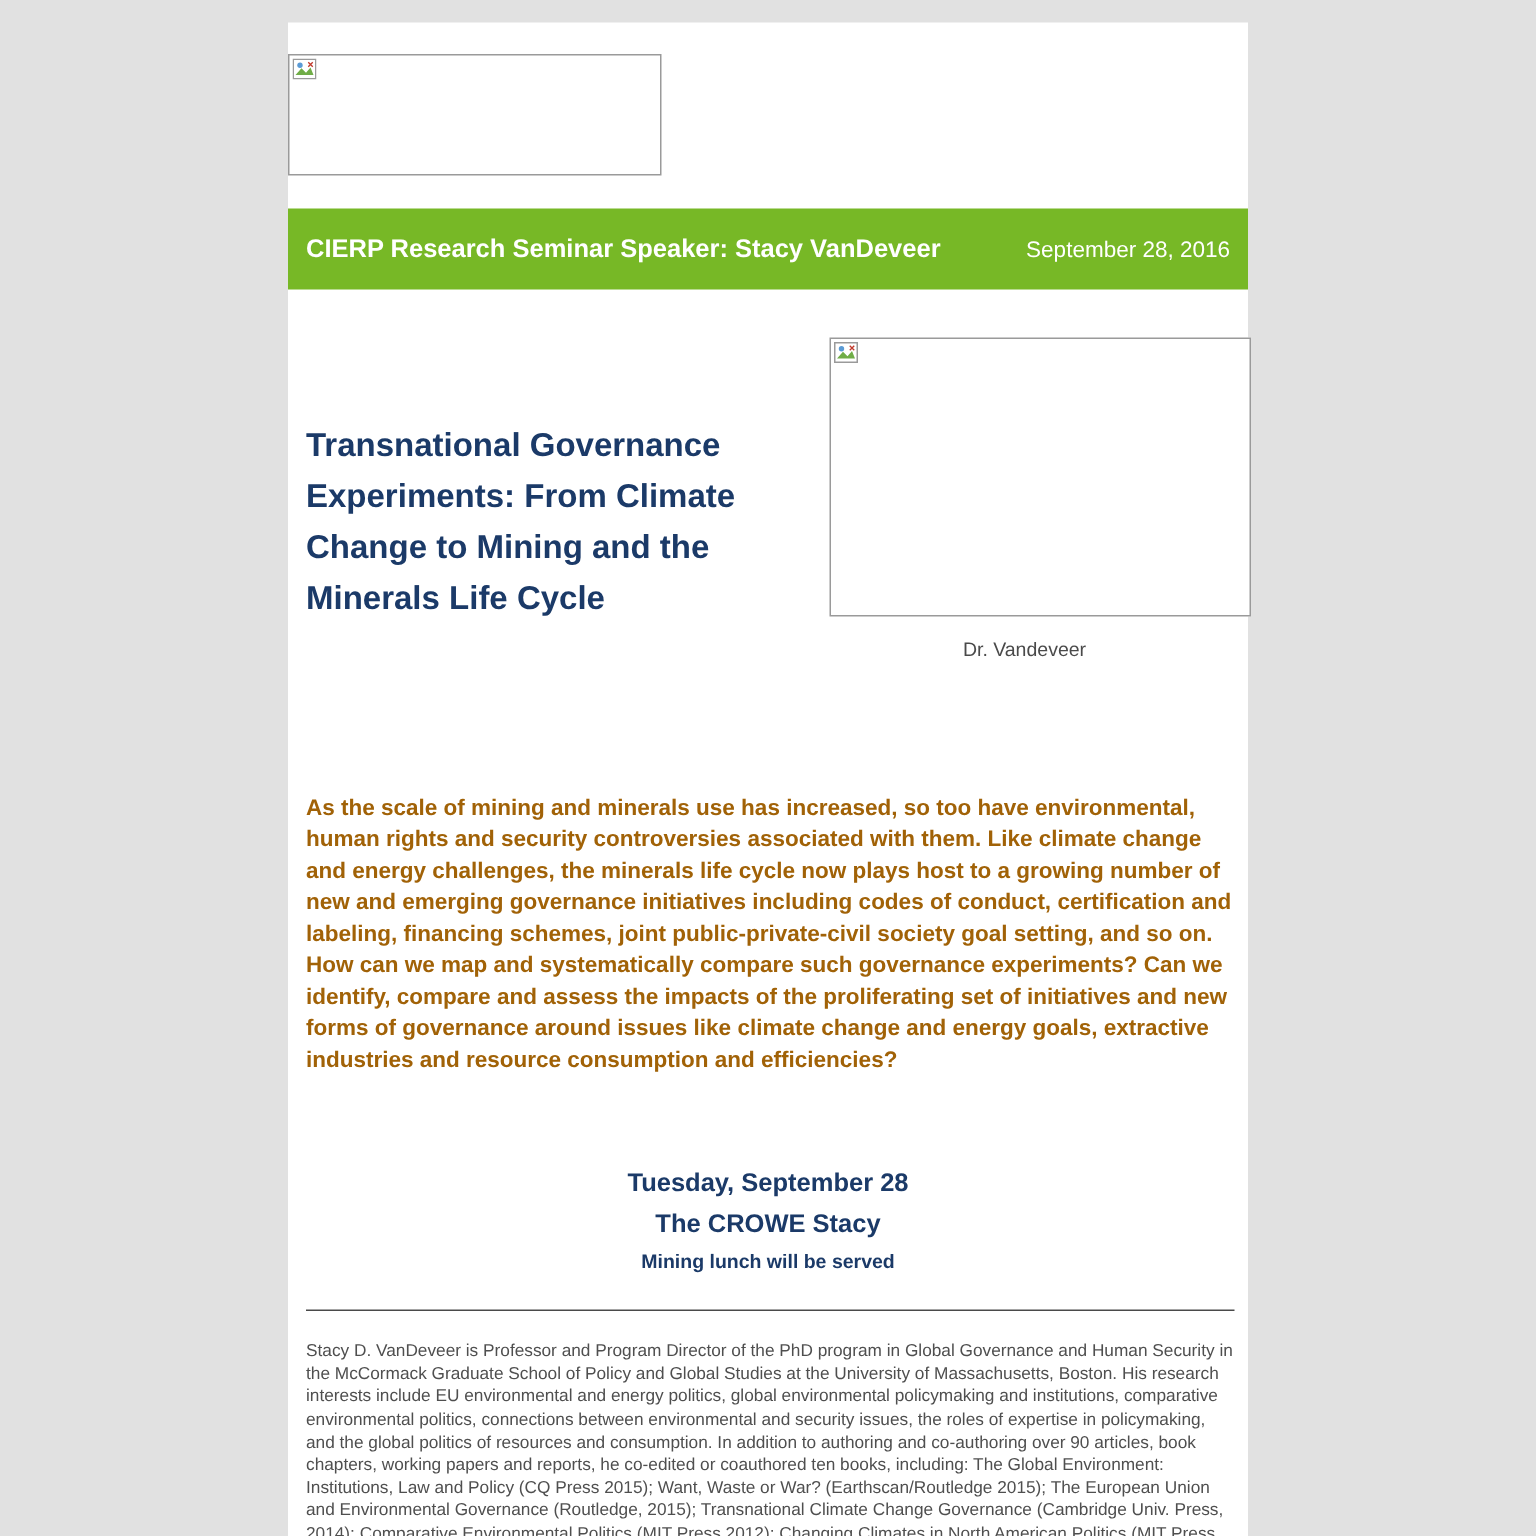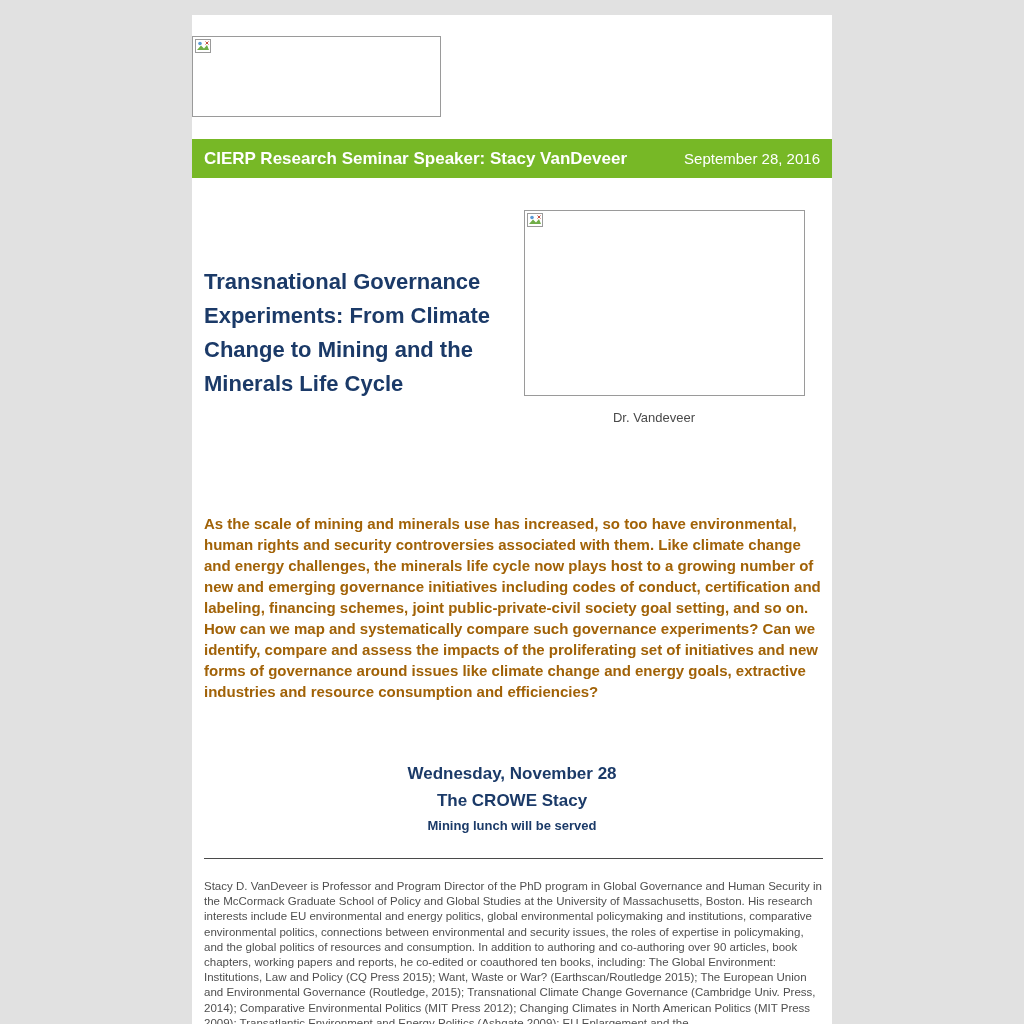--- a/index.html
+++ b/index.html
@@ -29,39 +29,40 @@
     background: #ffffff;
     position: relative;
   }
   .broken-img-icon {
     position: absolute;
     top: 2px;
     left: 2px;
     line-height: 0;
   }
   .banner {
-    height: 39px;
+    height: 54px;
     background: #77b826;
     display: flex;
     align-items: center;
     justify-content: space-between;
     padding: 0 12px;
   }
   .banner-title {
     color: #ffffff;
     font-weight: bold;
     font-size: 17px;
   }
   .banner-date {
     color: #ffffff;
     font-size: 15px;
     text-align: center;
   }
   .hero {
     display: flex;
+    justify-content: space-between;
     padding: 0 19px 0 12px;
   }
   .hero-heading {
     width: 320px;
     margin-top: 87px;
     color: #1b3a68;
     font-size: 22px;
     font-weight: bold;
     line-height: 34px;
   }
@@ -152,21 +153,21 @@
           </svg>
         </span>
       </div>
       <div class="photo-caption">Dr. Vandeveer</div>
     </div>
   </div>
 
   <p class="abstract">As the scale of mining and minerals use has increased, so too have environmental, human rights and security controversies associated with them.  Like climate change and energy challenges, the minerals life cycle now plays host to a growing number of new and emerging governance initiatives including codes of conduct, certification and labeling, financing schemes, joint public-private-civil society goal setting, and so on.  How can we map and systematically compare such governance experiments? Can we identify, compare and assess the impacts of the proliferating set of initiatives and new forms of governance around issues like climate change and energy goals, extractive industries and resource consumption and efficiencies?</p>
 
   <div class="event-block">
-    <div class="event-line">Wednesday, November 28</div>
+    <div class="event-line">Tuesday, September 28</div>
     <div class="event-line">The CROWE Stacy</div>
     <div class="event-note">Mining lunch will be served</div>
   </div>
 
   <hr class="divider">
 
   <p class="bio">Stacy D. VanDeveer is Professor and Program Director of the PhD program in Global Governance and Human Security in the McCormack Graduate School of Policy and Global Studies at the University of Massachusetts, Boston. His research interests include EU environmental and energy politics, global environmental policymaking and institutions, comparative environmental politics, connections between environmental and security issues, the roles of expertise in policymaking, and the global politics of resources and consumption. In addition to authoring and co-authoring over 90 articles, book chapters, working papers and reports, he co-edited or coauthored ten books, including: The Global Environment: Institutions, Law and Policy (CQ Press 2015); Want, Waste or War? (Earthscan/Routledge 2015); The European Union and Environmental Governance (Routledge, 2015); Transnational Climate Change Governance (Cambridge Univ. Press, 2014); Comparative Environmental Politics (MIT Press 2012); Changing Climates in North American Politics (MIT Press 2009); Transatlantic Environment and Energy Politics (Ashgate 2009); EU Enlargement and the</p>
 
 </div>
 

